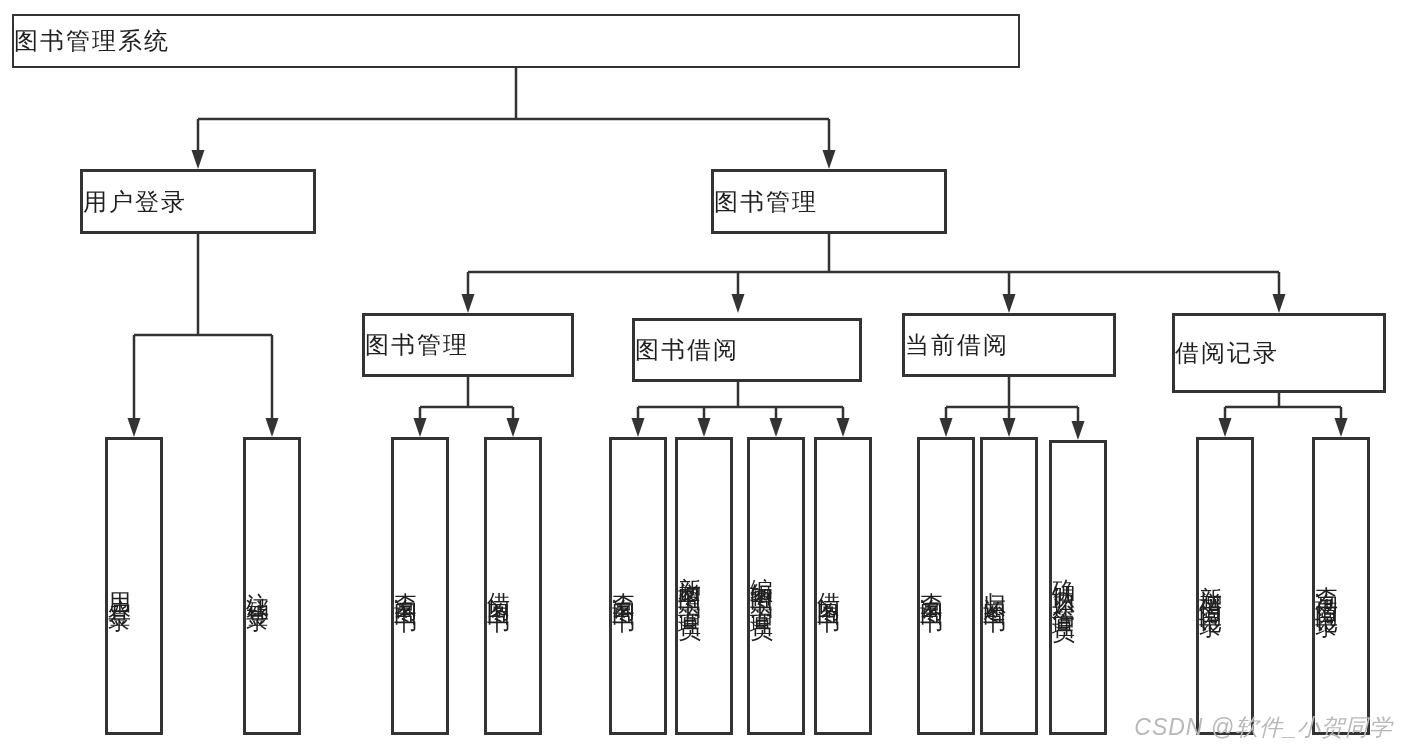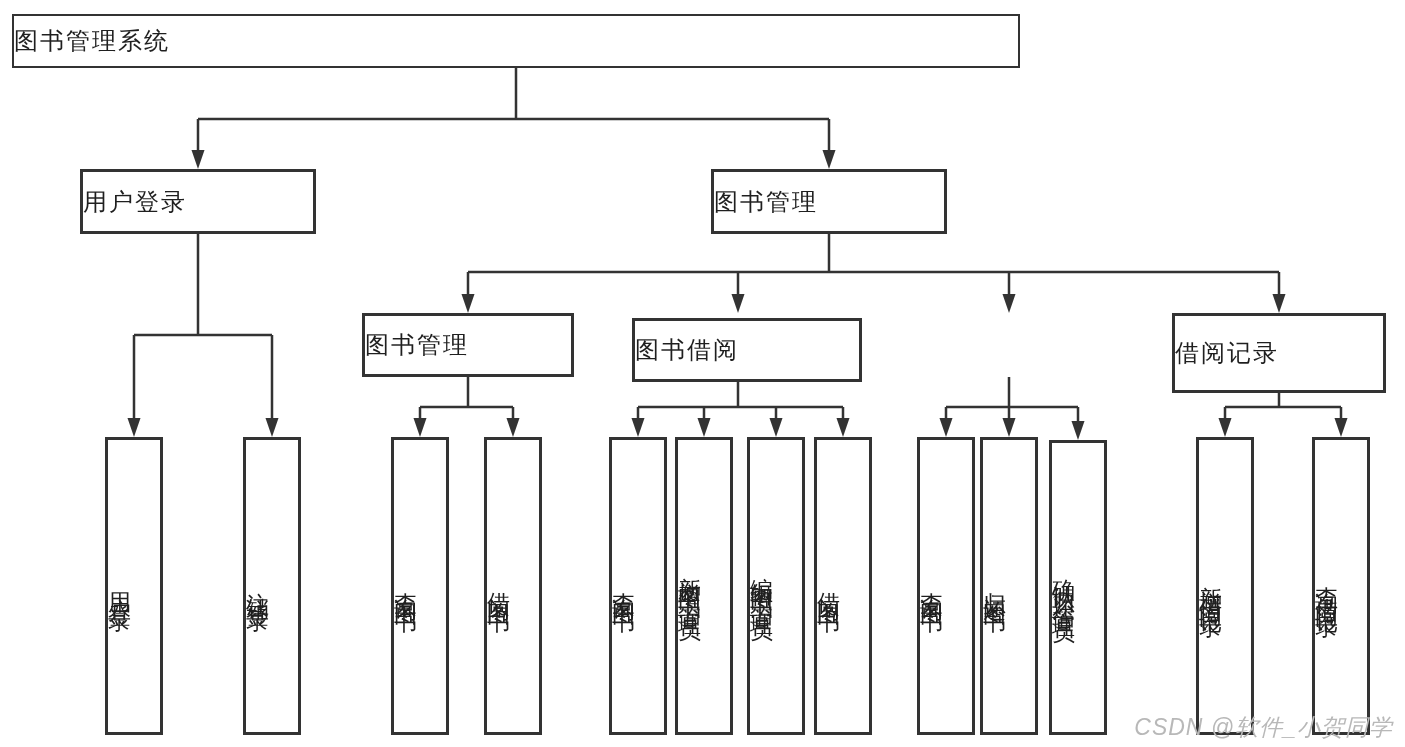--- a/index.html
+++ b/index.html
@@ -116,20 +116,23 @@
   <div class="node" style="left:711px; top:169px; width:236px; height:65px;">
     <span class="h-label">图书管理</span>
   </div>
 
   <div class="node" style="left:362px; top:313px; width:212px; height:64px;">
     <span class="h-label">图书管理</span>
   </div>
   <div class="node" style="left:632px; top:318px; width:230px; height:64px;">
     <span class="h-label">图书借阅</span>
   </div>
+  <div class="node" style="left:902px; top:313px; width:214px; height:64px;">
+    <span class="h-label">当前借阅</span>
+  </div>
   <div class="node" style="left:1172px; top:313px; width:214px; height:80px;">
     <span class="h-label">借阅记录</span>
   </div>
 
   <div class="node" style="left:105px; top:437px; width:58px; height:298px;">
     <span class="v-label">用户登录</span>
   </div>
   <div class="node" style="left:243px; top:437px; width:58px; height:298px;">
     <span class="v-label">注销登录</span>
   </div>

